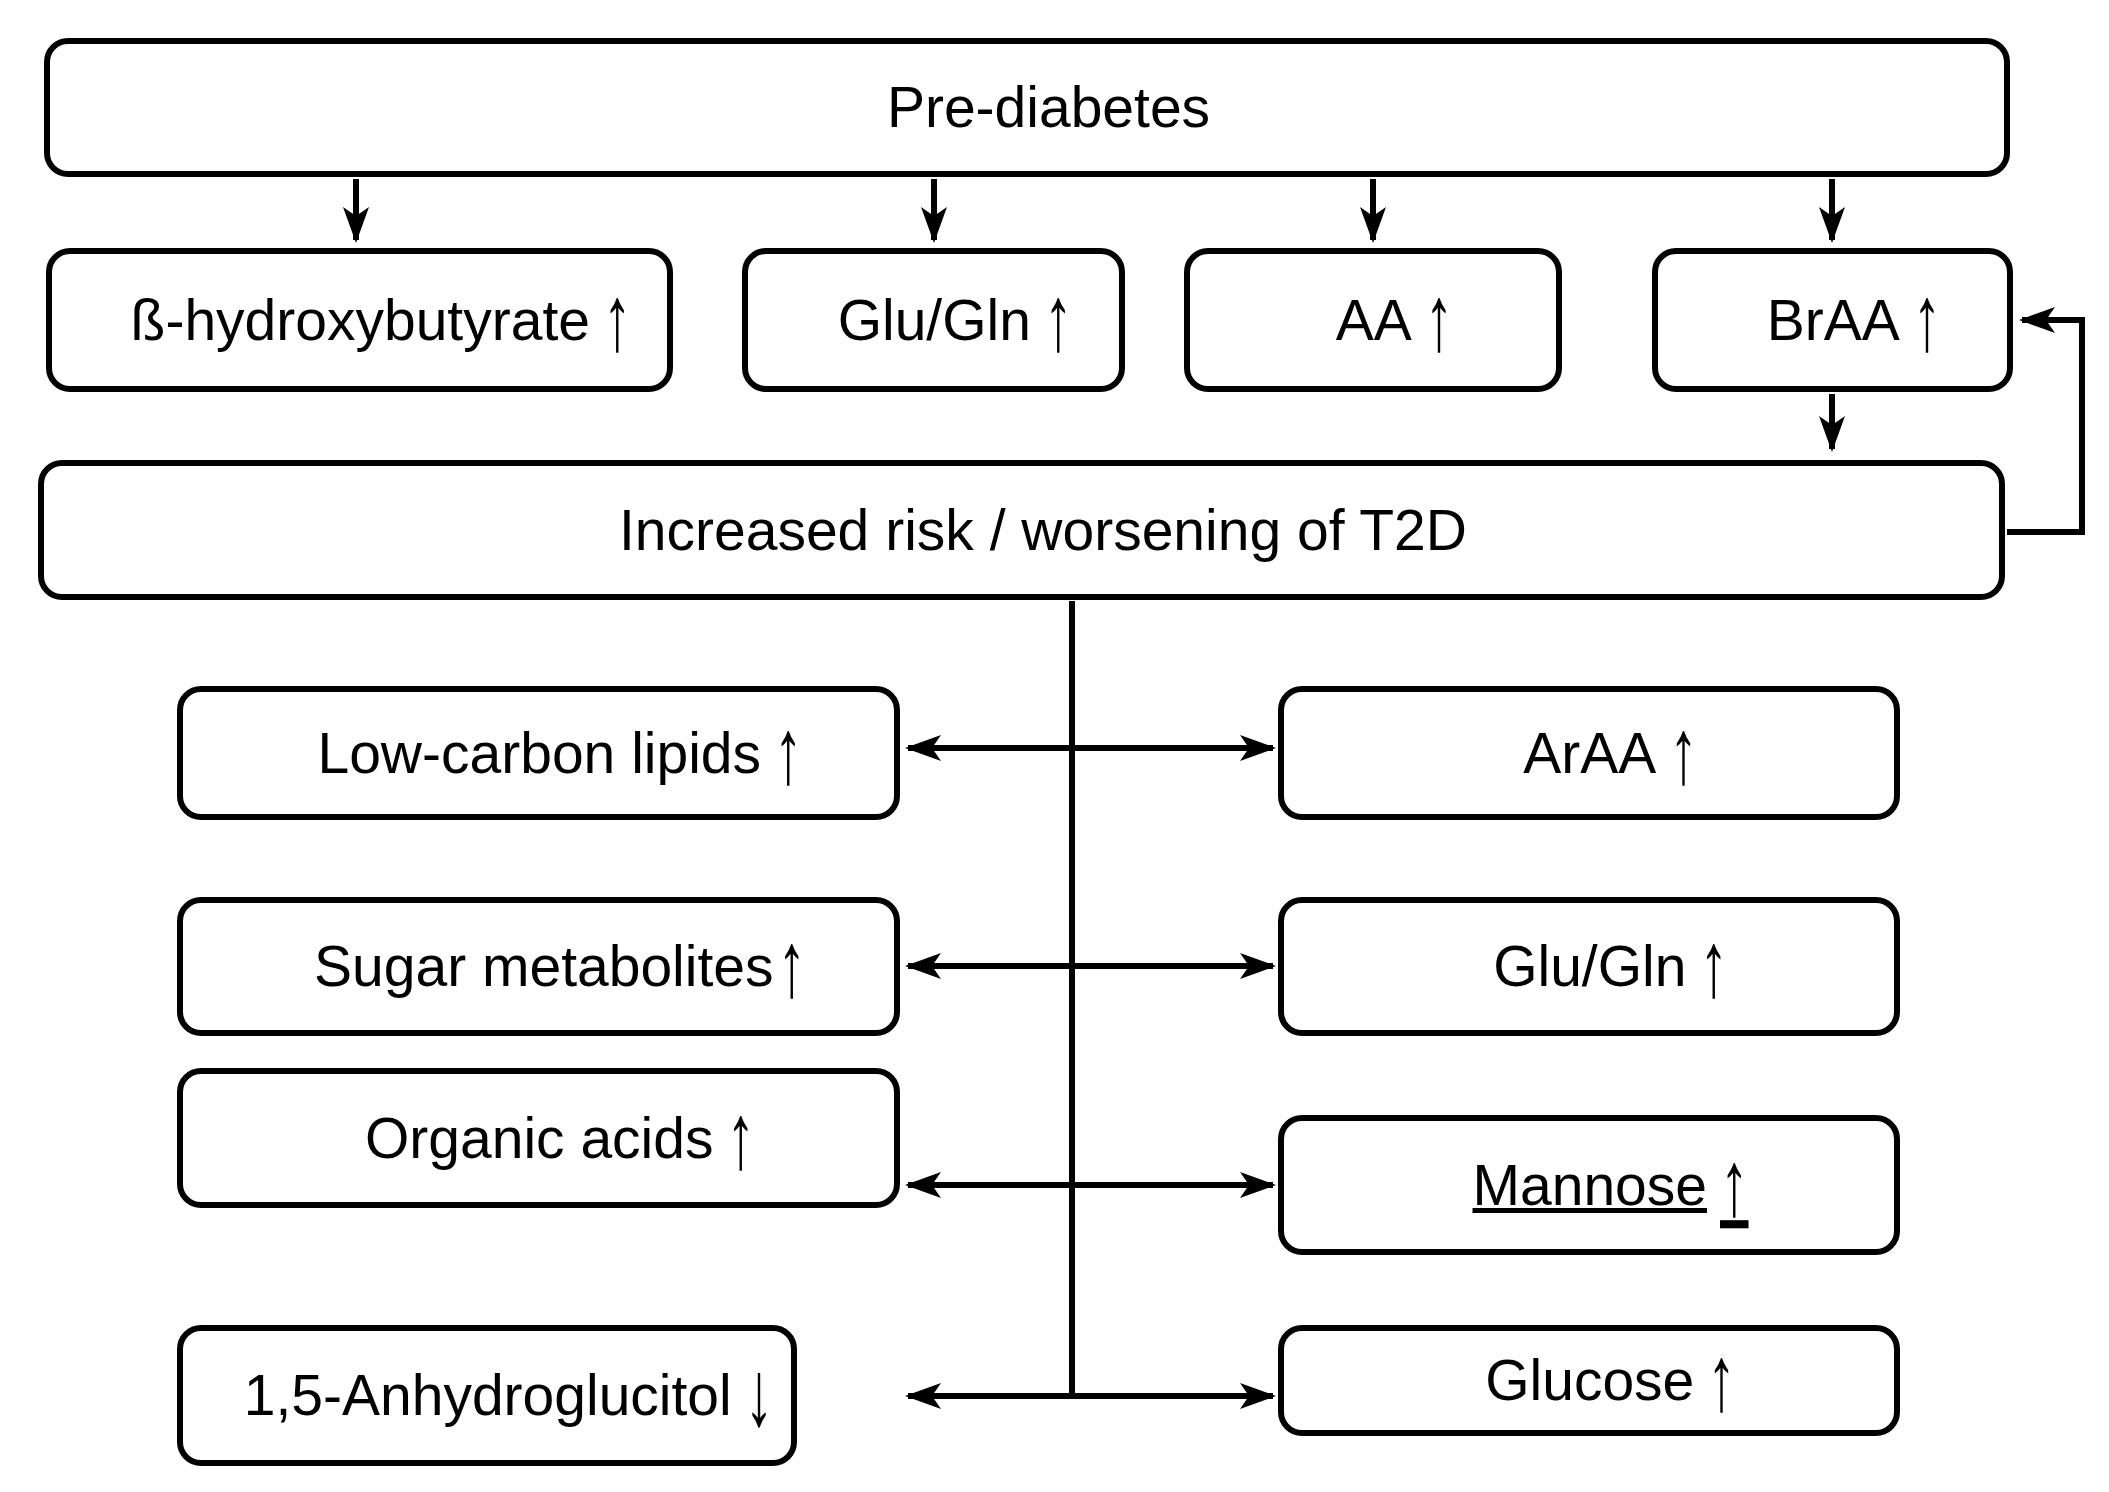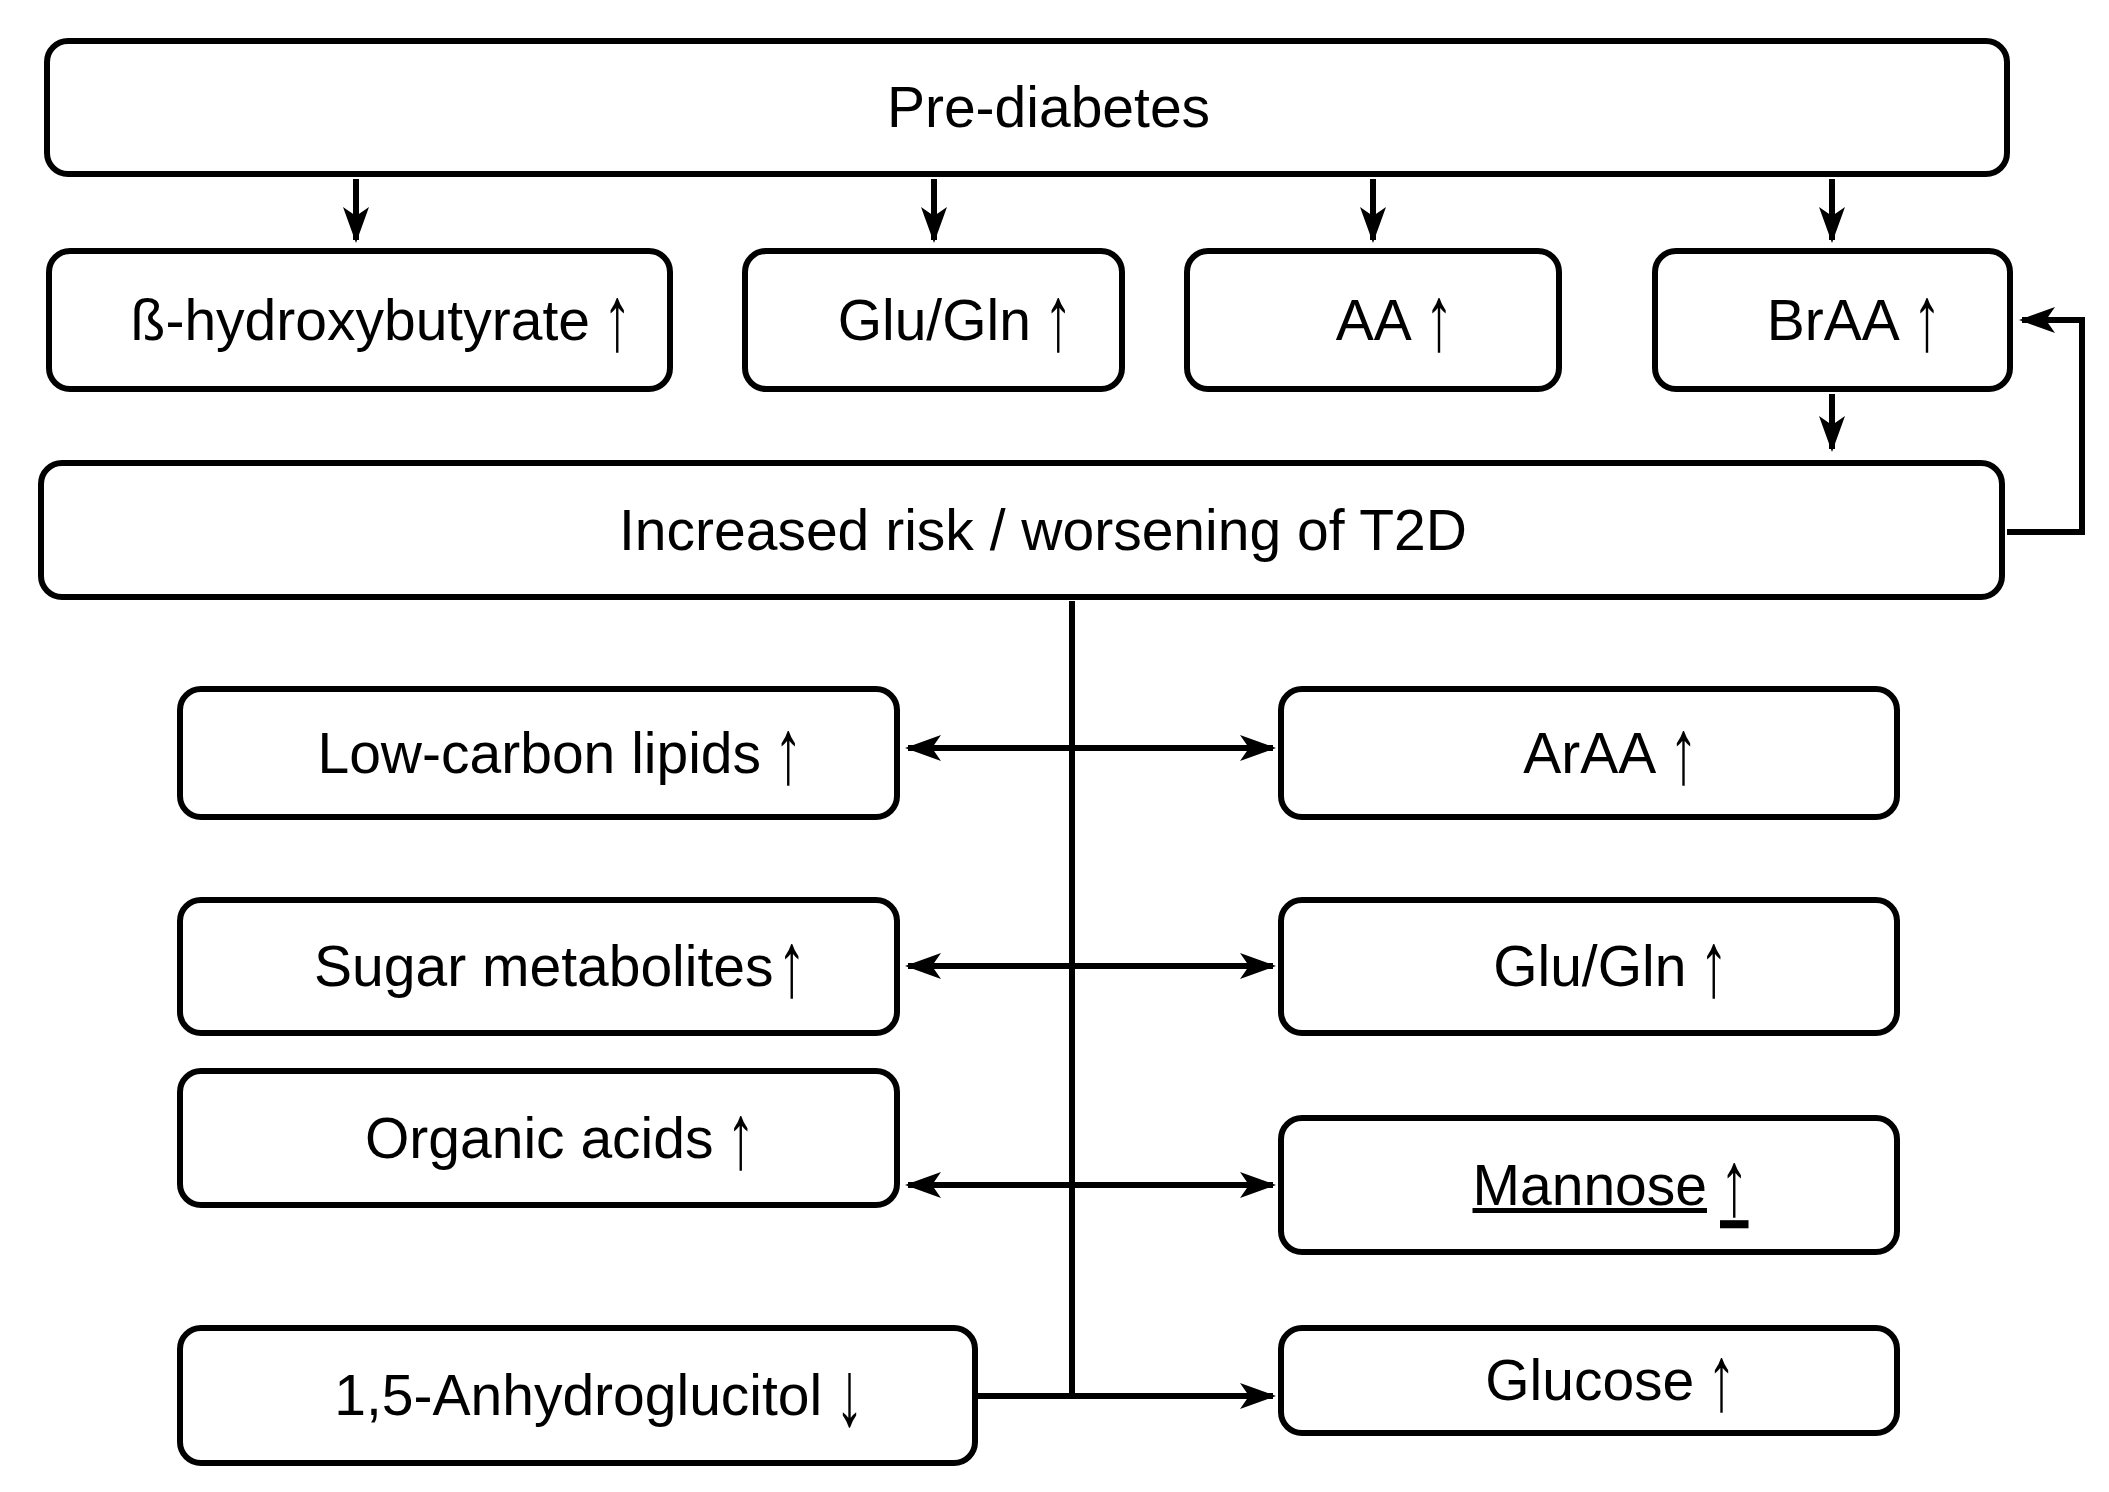--- a/index.html
+++ b/index.html
@@ -127,21 +127,21 @@
   <div class="node" style="left:177px;top:1068px;width:723px;height:140px;">
     <span class="lbl">Organic acids</span>
     <span class="glyph-arrow">↑</span>
   </div>
 
   <div class="node" style="left:1278px;top:1115px;width:622px;height:140px;text-decoration:underline;">
     <span class="lbl">Mannose</span>
     <span class="glyph-arrow">↑</span>
   </div>
 
-  <div class="node" style="left:177px;top:1325px;width:801px;height:141px;">
+  <div class="node" style="left:177px;top:1325px;width:620px;height:141px;">
     <span class="lbl">1,5-Anhydroglucitol</span>
     <span class="glyph-arrow">↓</span>
   </div>
 
   <div class="node" style="left:1278px;top:1325px;width:622px;height:111px;">
     <span class="lbl">Glucose</span>
     <span class="glyph-arrow">↑</span>
   </div>
 
 </div>

